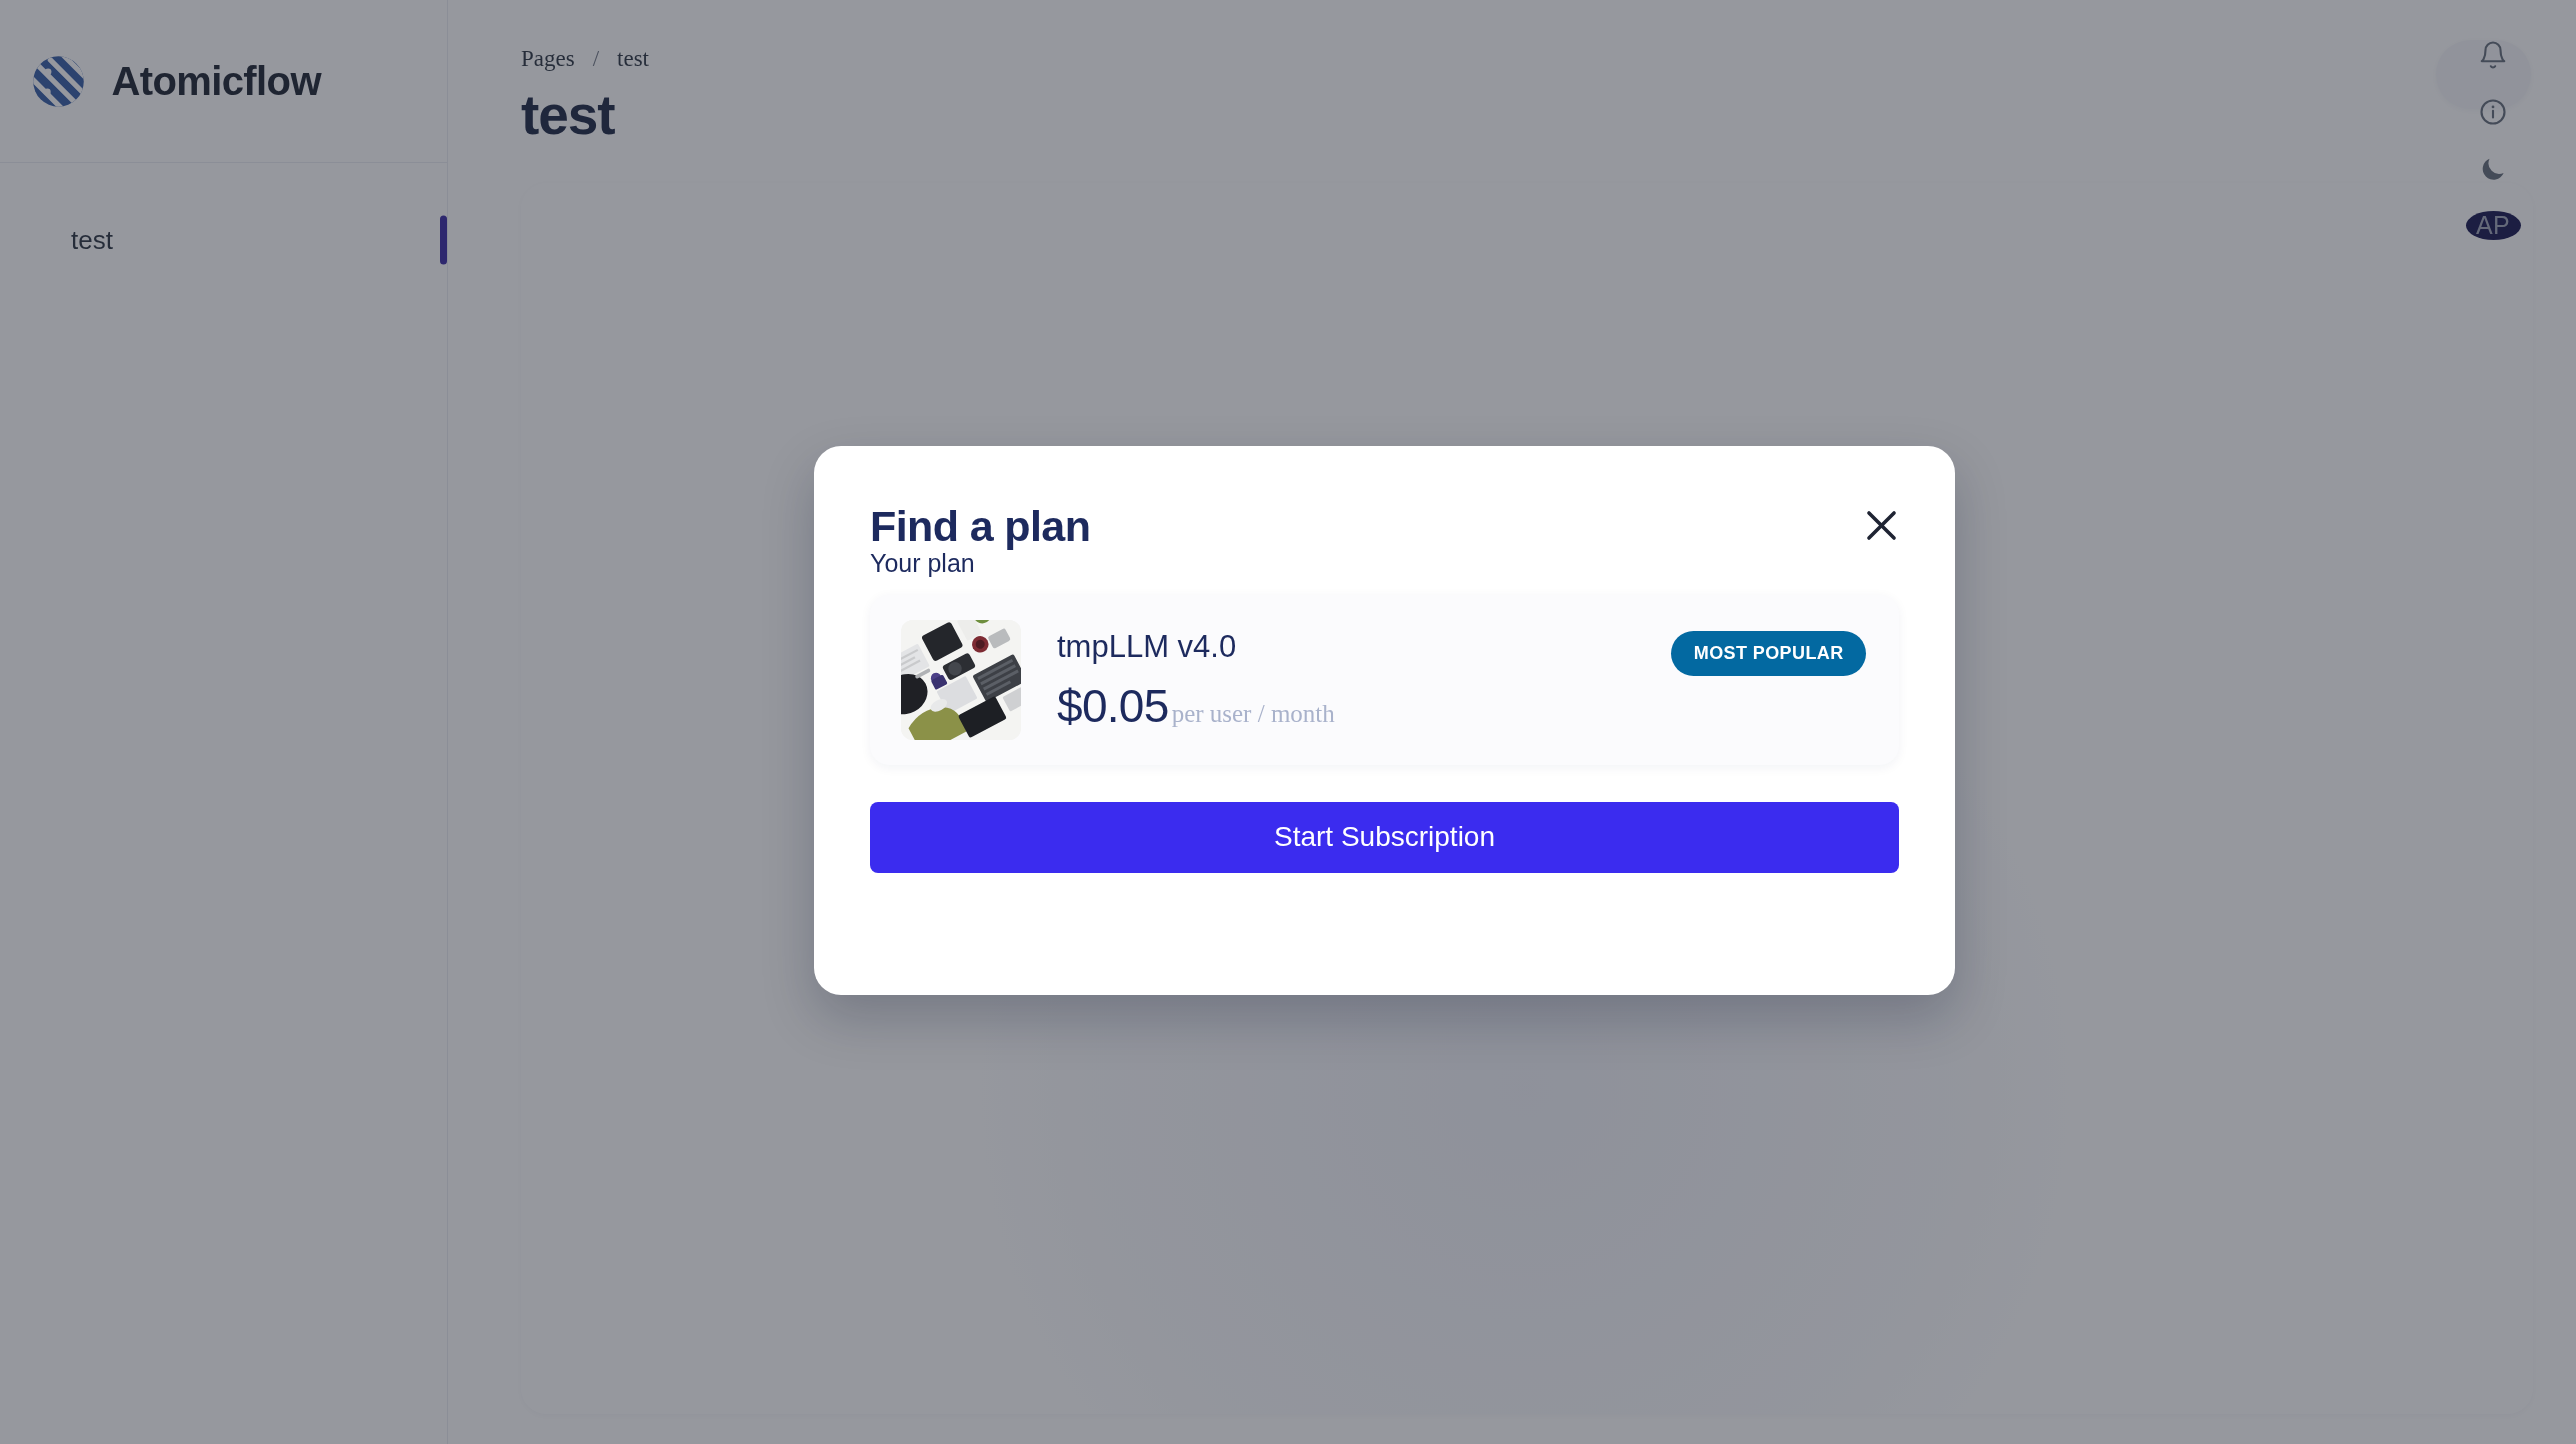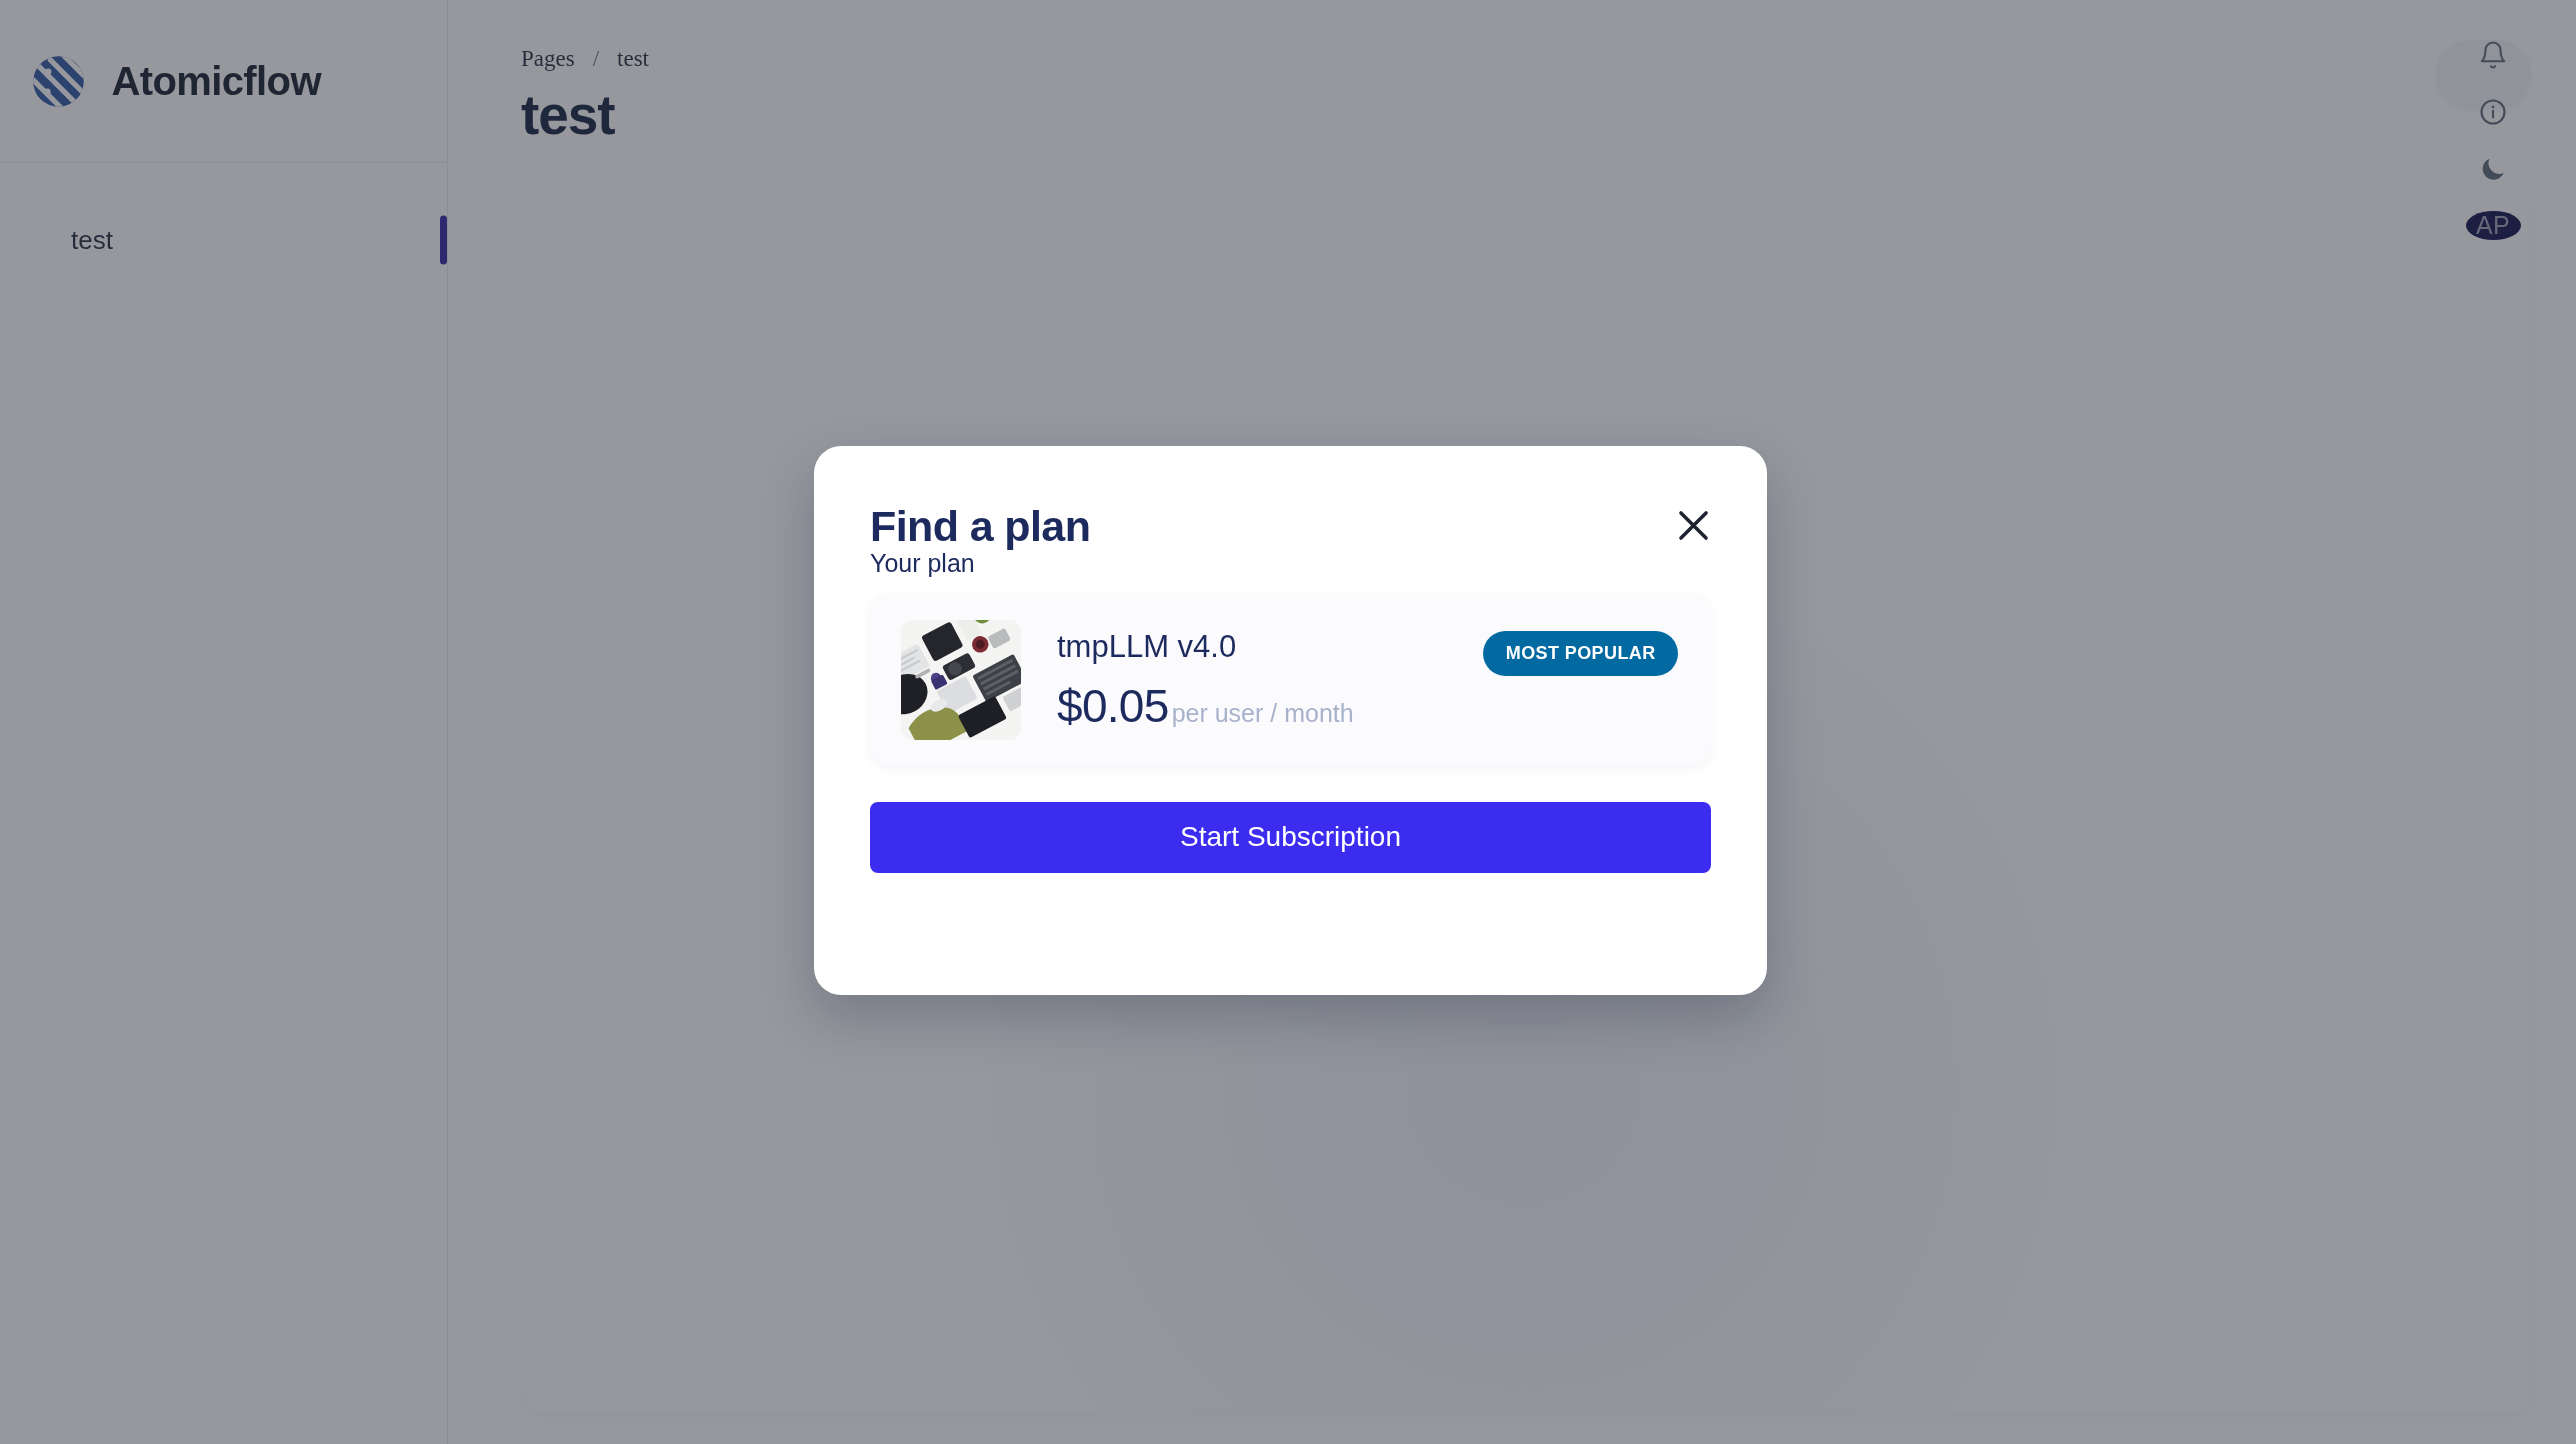--- a/index.html
+++ b/index.html
@@ -77,21 +77,21 @@
     font-size:25px; letter-spacing:0.4px; cursor:pointer;
   }
 
   
   #overlay {
     position:absolute; inset:0; background:rgba(45,50,62,.50);
     display:flex; align-items:flex-start; justify-content:center;
   }
   #modal {
     position:absolute; left:814px; top:446px;
-    width:953px; height:549px;
+    width:1141px; height:549px;
     background:#ffffff; border-radius:27px;
     box-shadow:0 22.4px 52px rgba(10,18,45,.22);
     padding:58px 56px 0 56px;
   }
   #modal-title {
     font-size:43px; font-weight:700; color:#1d2a5e;
     letter-spacing:-0.6px; line-height:1.05;
   }
   #modal-subtitle {
     margin-top:19.4px; font-size:25px; color:#a9b2cb; line-height:1.2;
@@ -118,21 +118,21 @@
     border-radius:12px; overflow:hidden; background:#f2f2f0;
     position:relative;
   }
   #plan-thumb svg { display:block; width:100%; height:100%; }
   #plan-info { flex:1 1 auto; margin-left:36px; }
   #plan-name { font-size:31px; color:#1d2a5e; line-height:1.1; }
   #plan-price-row {
     margin-top:18px; display:flex; align-items:baseline; gap:3px;
   }
   #plan-price { font-size:46px; color:#1d2a5e; letter-spacing:-0.7px; line-height:1; }
-  #plan-period { font-size:25px; color:#a9b2cb; }
+  #plan-period { font-size:25px; color:#a9b2cb;font-family:Liberation Serif, serif; }
   #plan-badge {
     align-self:flex-start; margin-top:36px;
     background:#0369a1; color:#ffffff;
     font-size:18px; font-weight:700; letter-spacing:0.4px;
     padding:12px 22.4px; border-radius:25.4px; white-space:nowrap;
   }
 
   
   #start-subscription {
     margin-top:37px; width:100%; height:71px;

